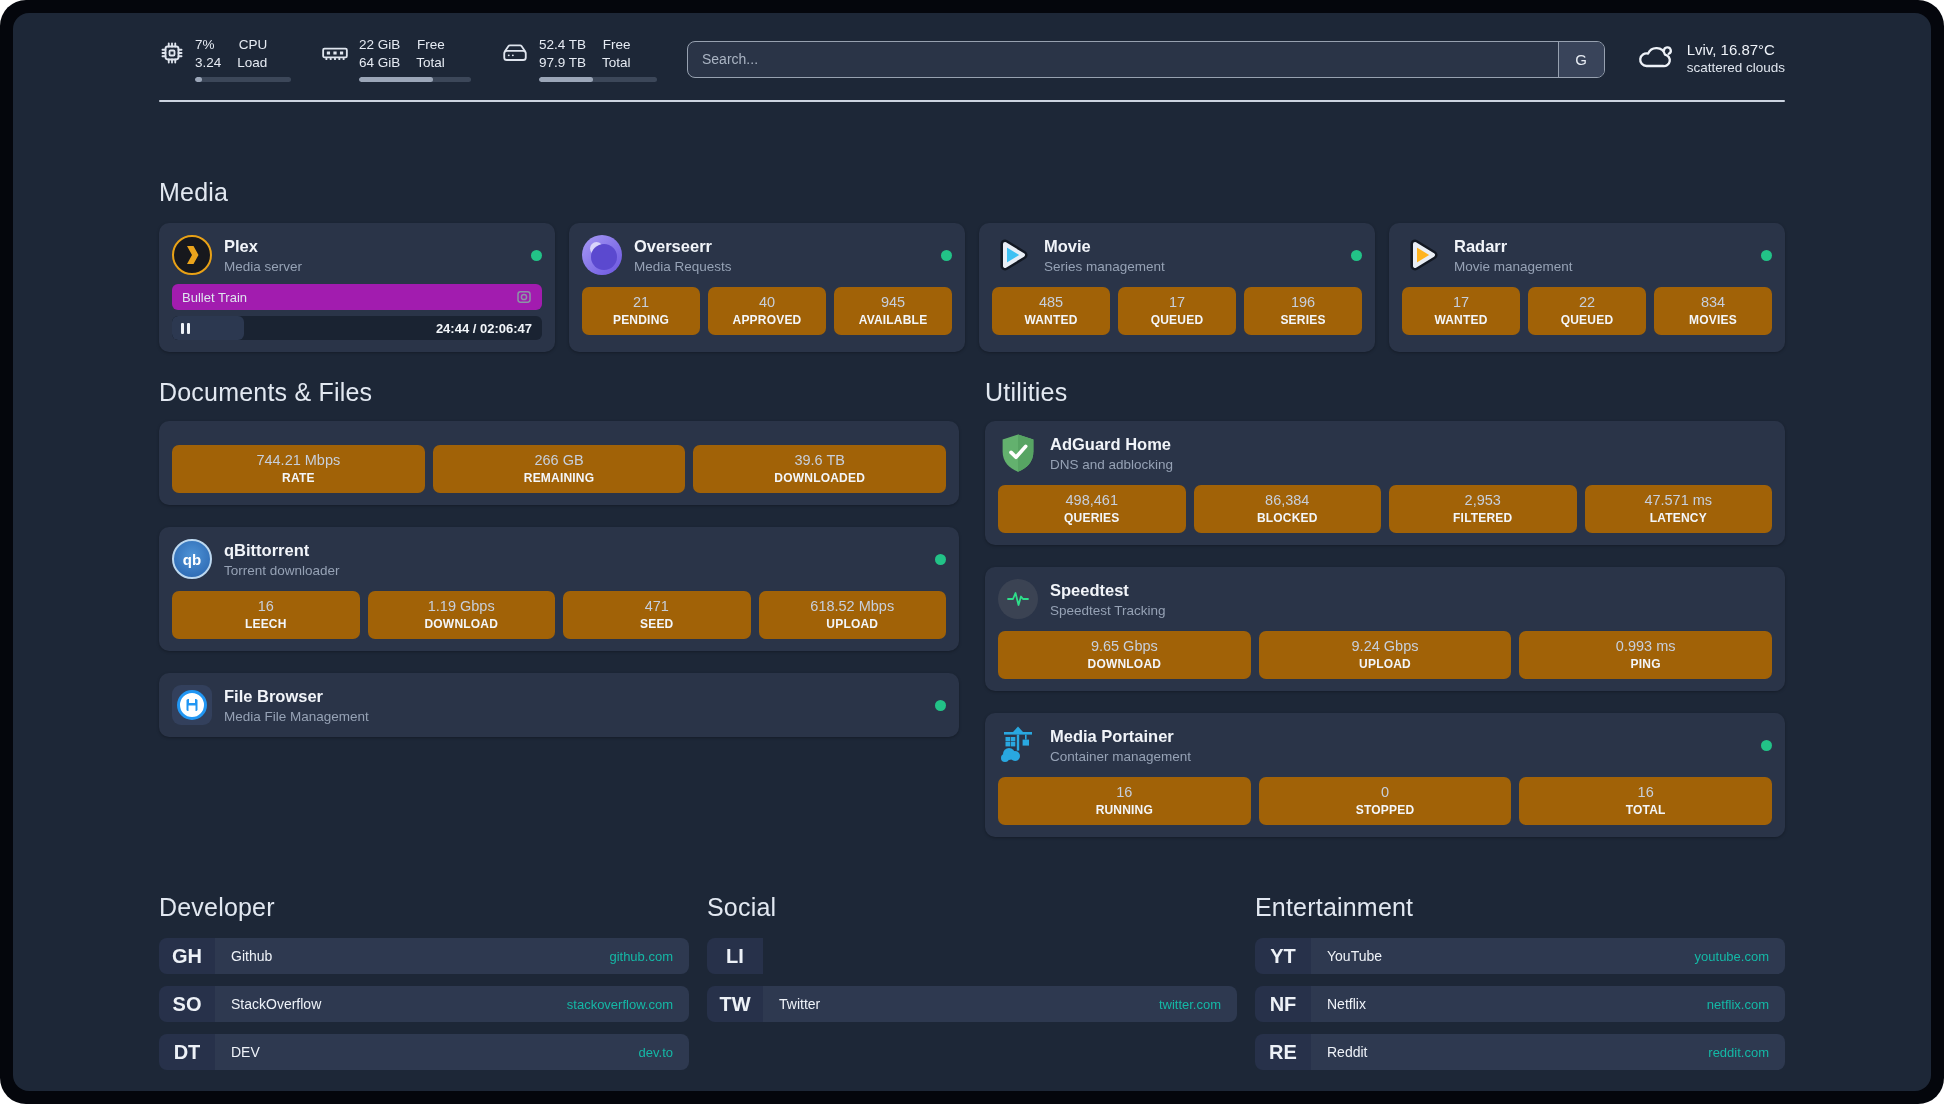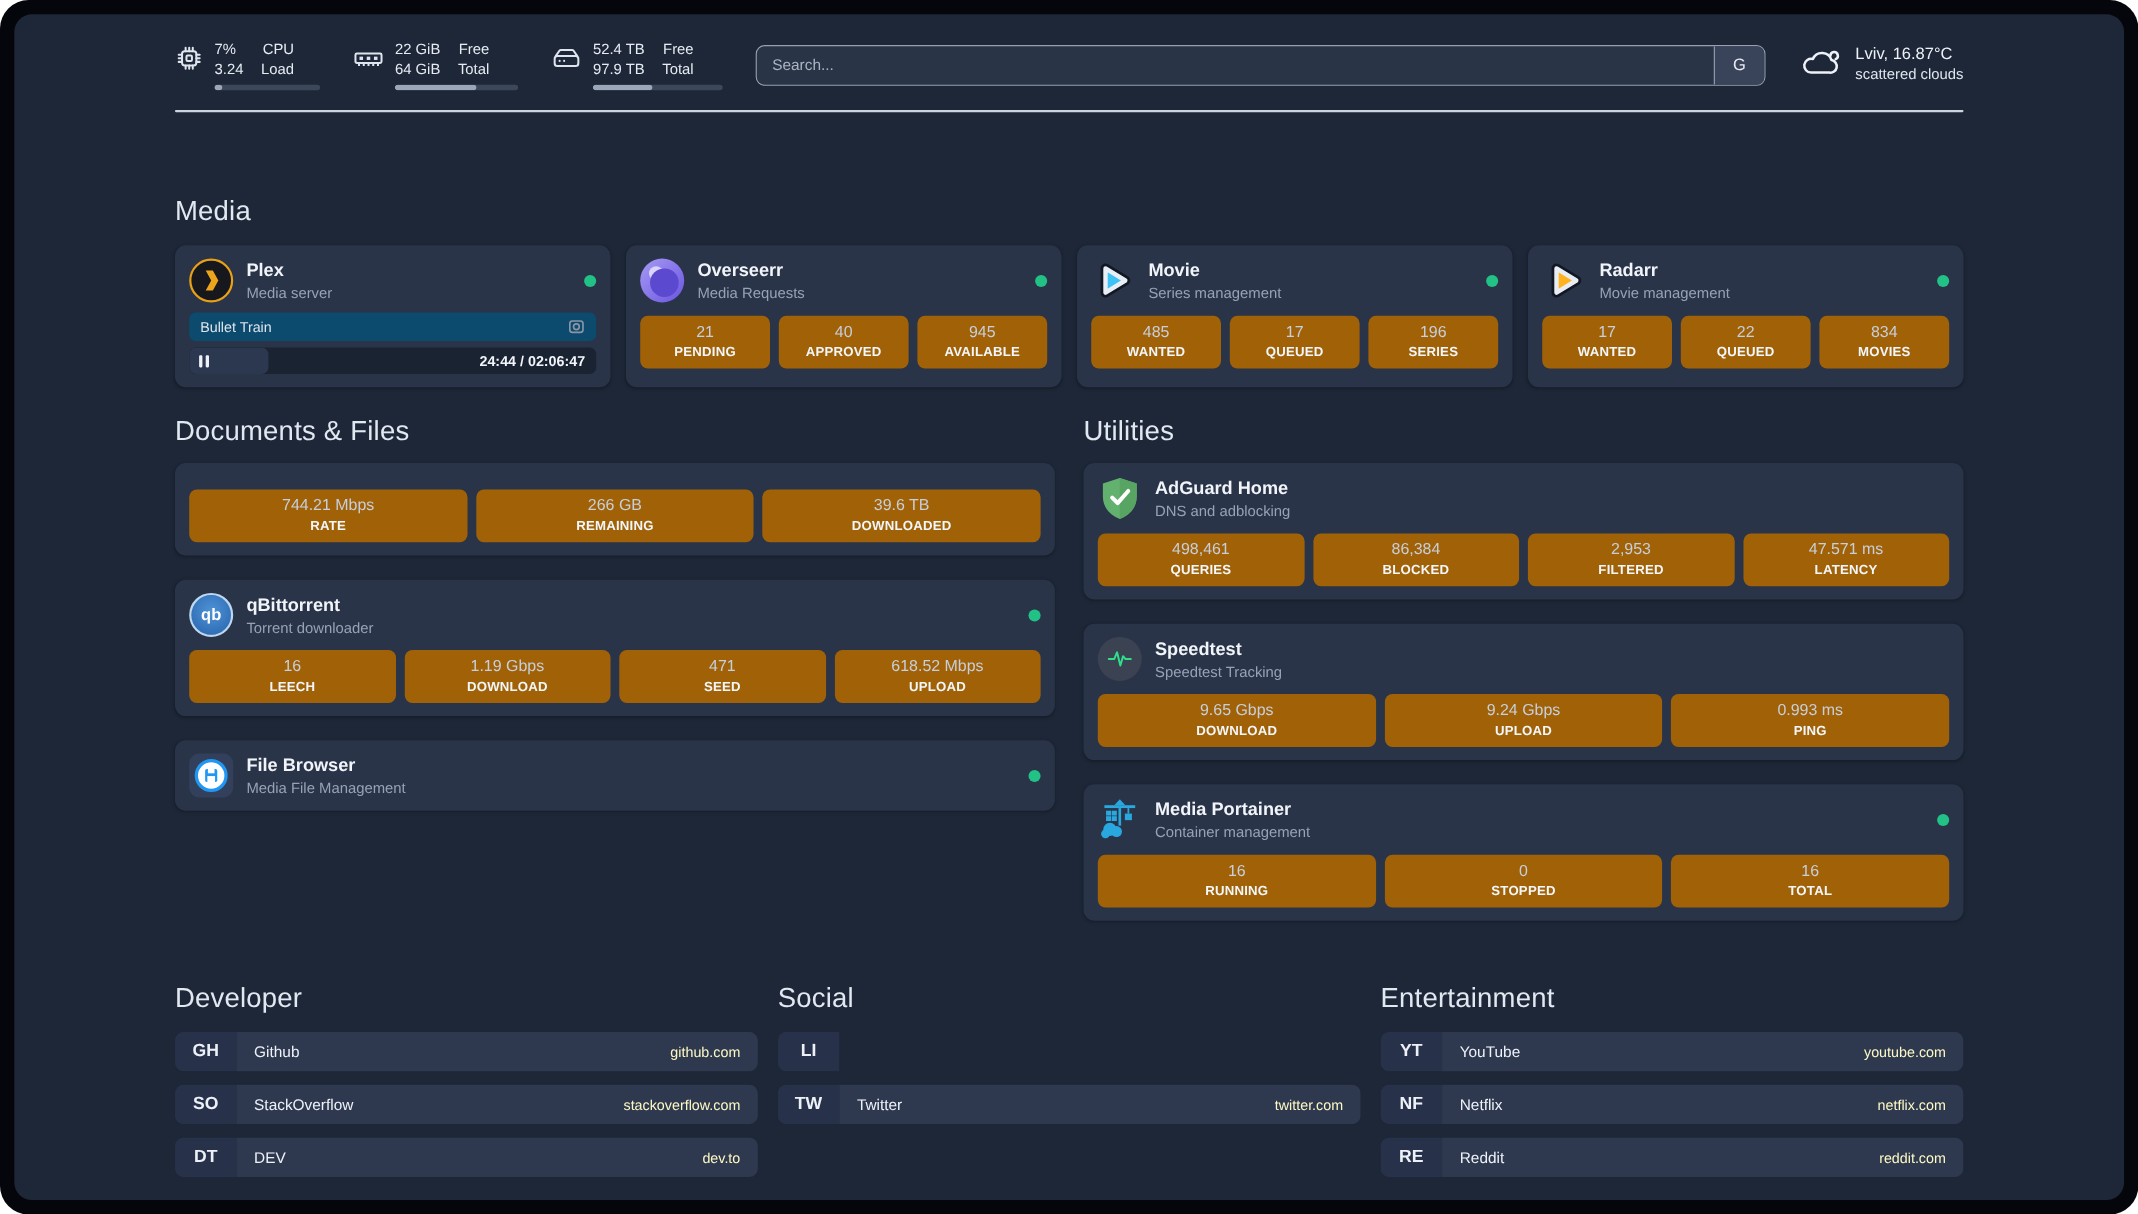--- a/index.html
+++ b/index.html
@@ -45,38 +45,38 @@
   .card-sub { font-size:13.5px; color:#96a2b5; margin-top:3px; }
   .dot { width:11px; height:11px; border-radius:50%; background:#22c287; margin-left:auto; flex:none; }
 
   .stats { display:flex; gap:8px; margin-top:12px; }
   .stat { flex:1; background:#a16207; border-radius:7px; padding:7px 4px 8px 4px; text-align:center; }
   .stat-value { font-size:14.5px; color:#c7cfdc; }
   .stat-label { font-size:12px; font-weight:700; color:#f3f6fa; margin-top:3px; letter-spacing:.2px; }
 
   
   .np { margin-top:9px; }
-  .np-row { display:flex; align-items:center; justify-content:space-between; background:#0c4a6e; border-radius:6px; padding:5px 10px; font-size:13px; color:#dfe5ee; height:26px; }
+  .np-row { display:flex; align-items:center; justify-content:space-between; background:#a21caf; border-radius:6px; padding:5px 10px; font-size:13px; color:#dfe5ee; height:26px; }
   .np-progress { margin-top:6px; position:relative; height:24px; background:#1a2332; border-radius:6px; overflow:hidden; display:flex; align-items:center; }
   .np-fill { height:100%; background:#2c3850; border-radius:6px; display:flex; align-items:center; padding-left:9px; }
   .pause { display:flex; gap:3px; }
   .pause span { width:3px; height:11px; background:#eef2f8; border-radius:1px; }
   .np-time { position:absolute; right:10px; font-weight:700; font-size:13px; color:#f2f5f9; }
 
   .two-col { display:grid; grid-template-columns:1fr 1fr; gap:26px; margin-top:26px; }
   .col-title { margin-bottom:14px; }
   .col-cards { display:flex; flex-direction:column; gap:22px; }
 
   .bm-area { display:grid; grid-template-columns:1fr 1fr 1fr; gap:18px; margin-top:56px; }
   .bm-title { margin-bottom:16px; }
   .bm { display:flex; height:36px; margin-bottom:12px; border-radius:8px; overflow:hidden; cursor:pointer; }
-  .bm-abbr { width:56px; flex:none; background:#27314a; display:flex; align-items:center; justify-content:center; font-weight:700; font-size:16px; color:#edf1f7; }
+  .bm-abbr { width:56px; flex:none; background:#27314a; display:flex; align-items:center; justify-content:center; font-weight:700; font-size:20px; color:#edf1f7; }
   .bm-body { flex:1; background:#2e3950; display:flex; align-items:center; justify-content:space-between; padding:0 16px; }
   .bm-name { font-size:14px; color:#eef2f8; }
-  .bm-url { font-size:13px; color:#fef9c3; }
+  .bm-url { font-size:13px; color:#14b8a6; }
 
   
   .icon-plex { background:#17181d; border:2.5px solid #e8a116; border-radius:50%; }
   .icon-overseerr { background:linear-gradient(135deg,#a79af4 0%,#6a55e0 100%); border-radius:50%; overflow:hidden; }
   .ov-inner { position:absolute; width:26px; height:26px; border-radius:50%; background:#5b49cf; left:9px; top:9px; }
   .ov-spark { position:absolute; width:13px; height:13px; border-radius:50%; background:#d9d5fa; left:8px; top:7px; }
   .icon-nzbget { background:#3fa01e; border-radius:50%; color:#fff; font-weight:700; font-size:9px; letter-spacing:.2px; }
   .icon-qb { background:radial-gradient(circle at 50% 40%, #4e93d6 0%, #2f6cb5 80%); border:2px solid #bcd8f0; border-radius:50%; color:#fff; font-weight:700; font-size:15px; }
   .icon-speedtest { background:#3b4353; border-radius:50%; }
   .icon-fb { background:#33405c; border-radius:9px; }

